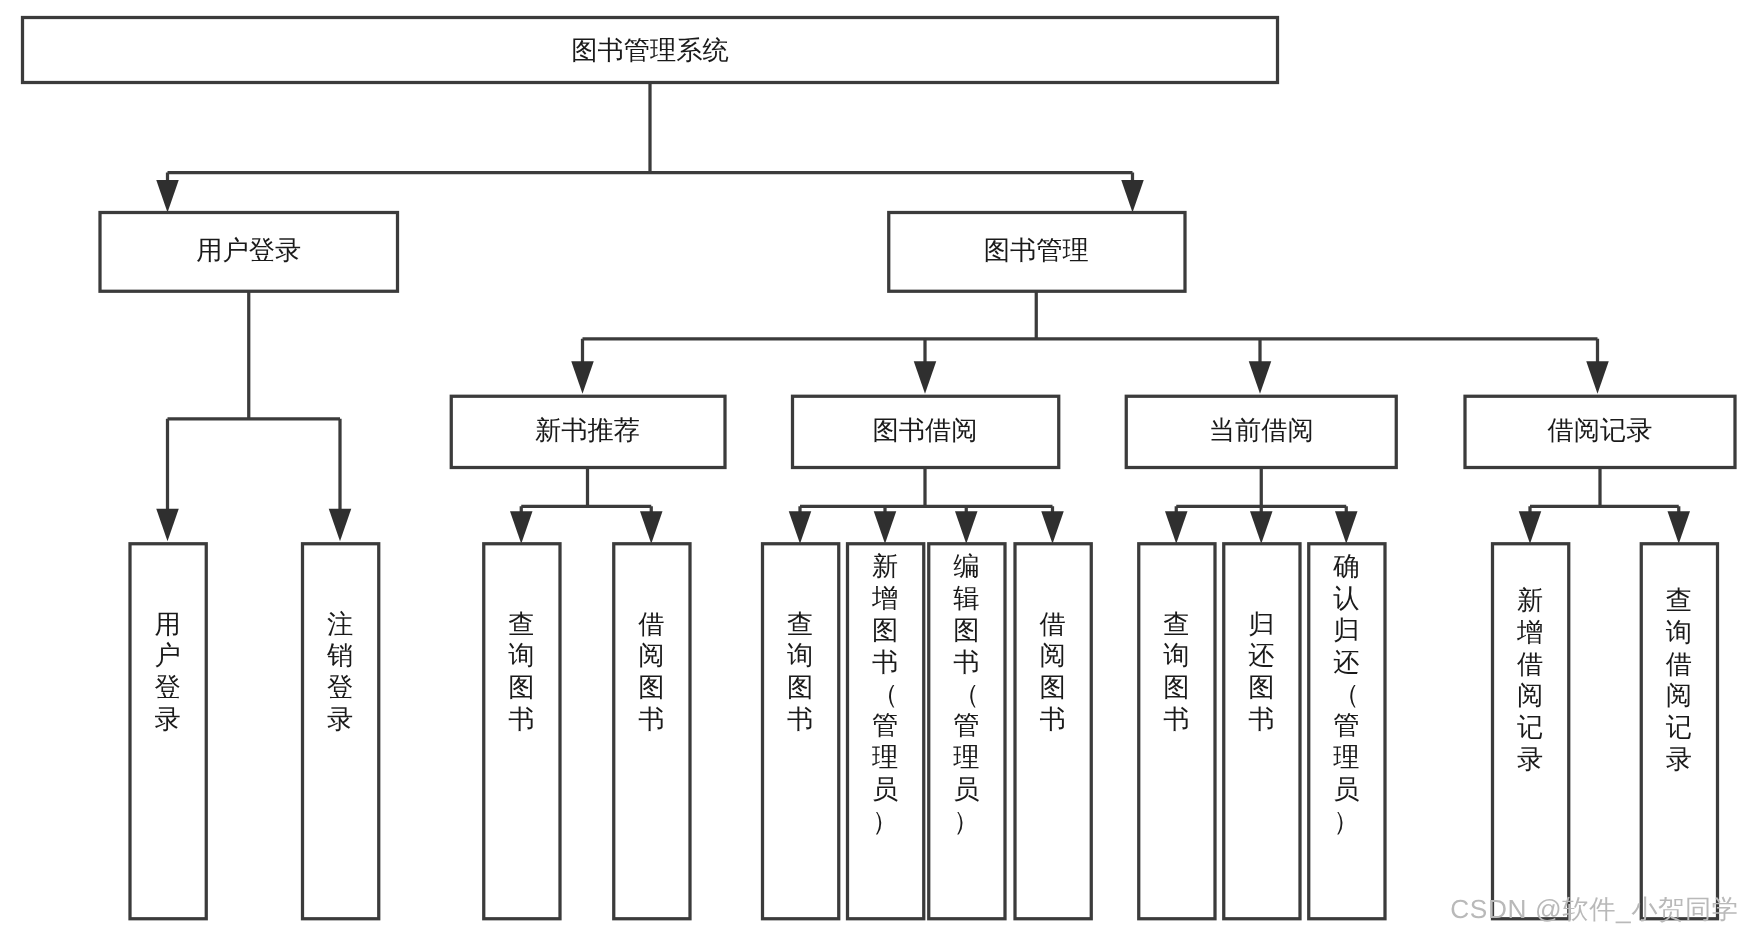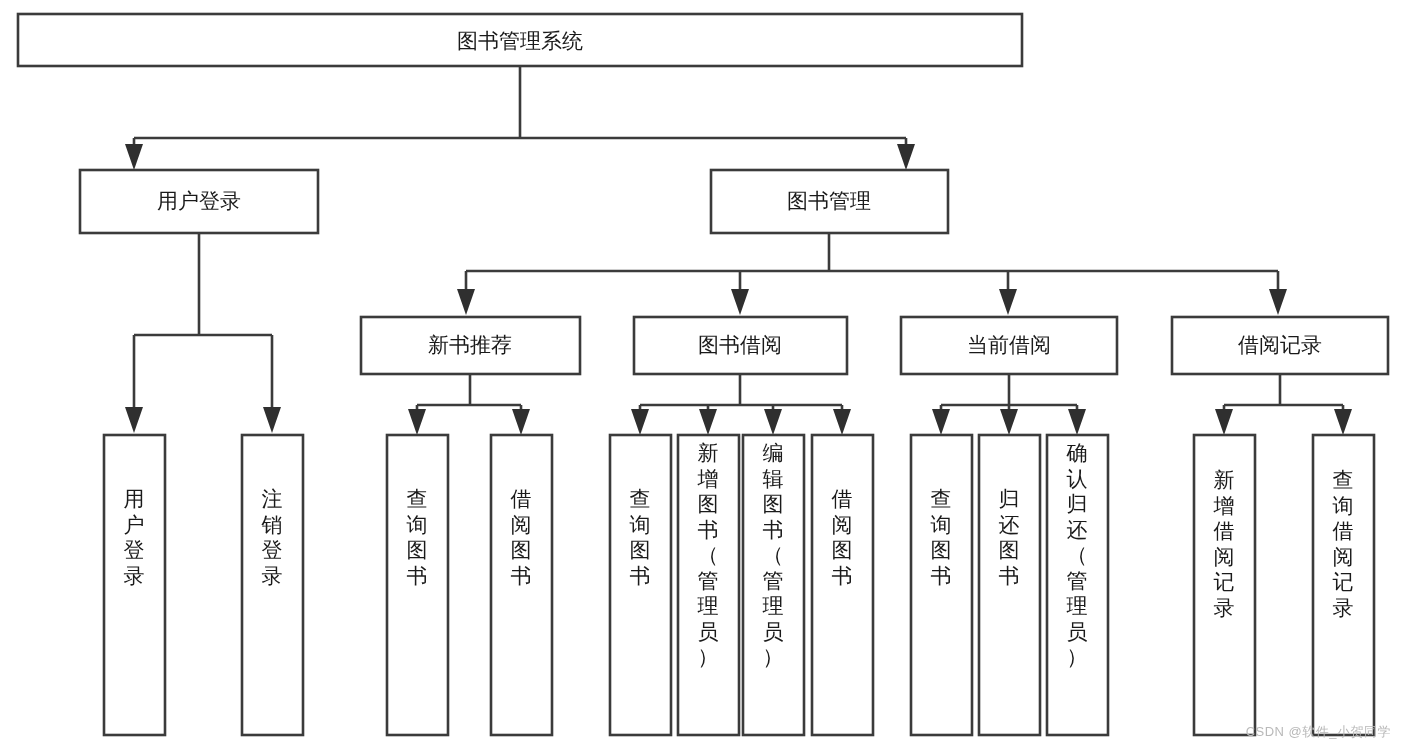--- a/index.html
+++ b/index.html
@@ -51,21 +51,21 @@
     fill: #1a1a1a;
     font-family: "Liberation Sans", "DejaVu Sans", sans-serif;
     font-size: 21px;
     text-anchor: middle;
   }
   .watermark {
     position: absolute;
     right: 14px;
     bottom: 6px;
     font-family: "Liberation Sans", "DejaVu Sans", sans-serif;
-    font-size: 13px;
+    font-size: 21px;
     color: #b9b9b9;
     letter-spacing: 0.5px;
     white-space: nowrap;
     user-select: none;
   }
 </style>
 </head>
 <body>
 
 <div id="diagram-root">

